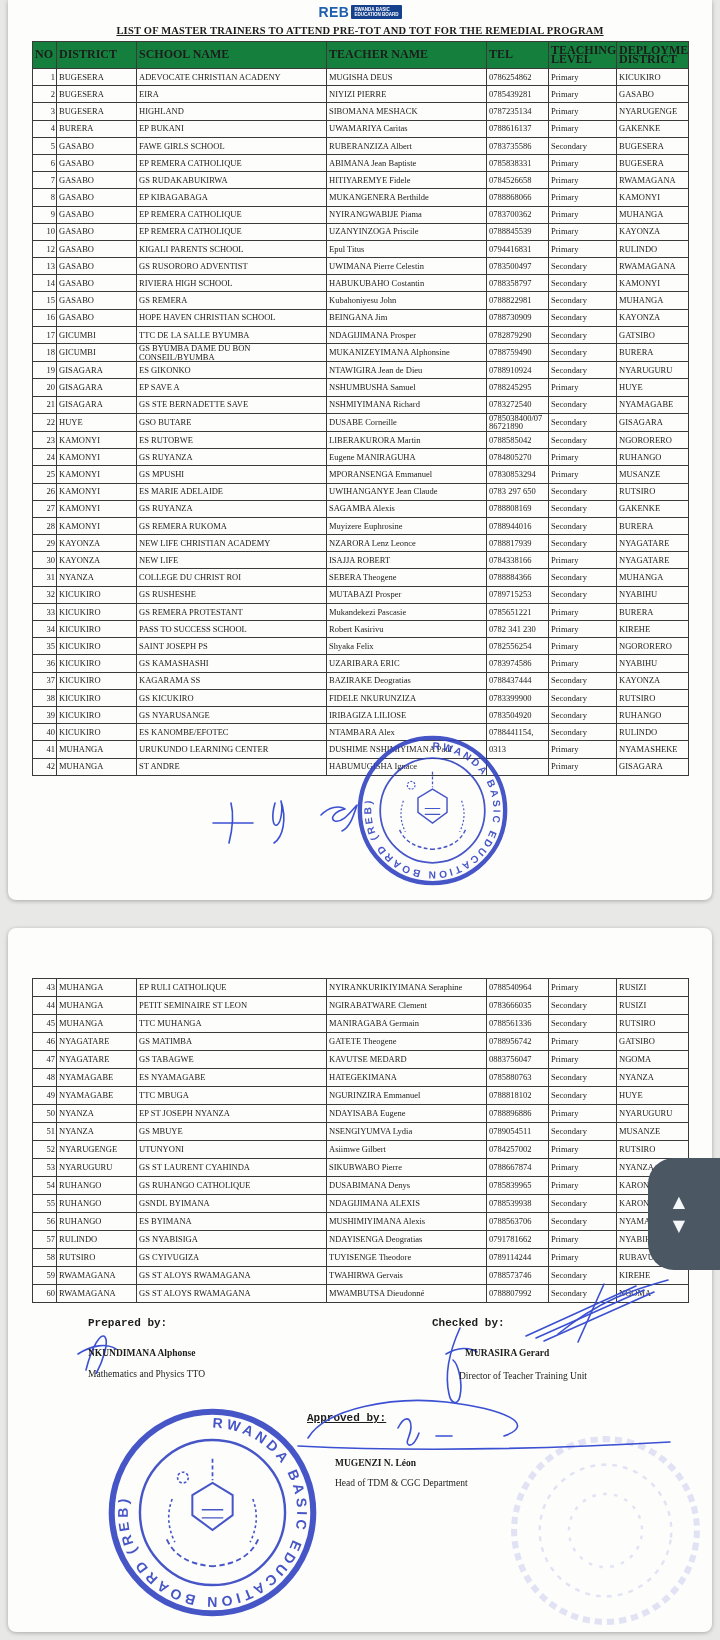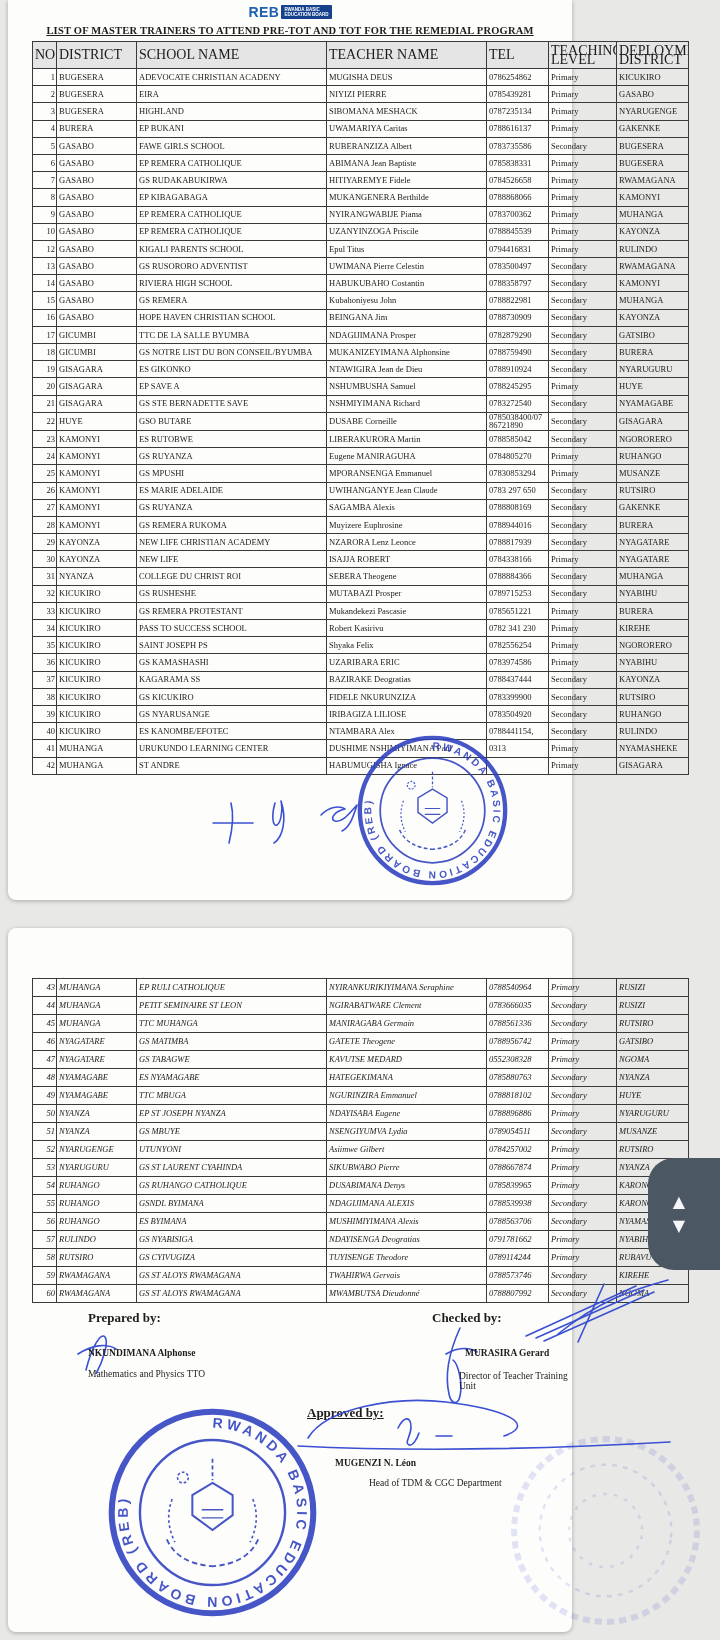--- a/index.html
+++ b/index.html
@@ -3,46 +3,46 @@
 <meta charset="utf-8">
 <style>
   html,body{margin:0;padding:0;}
   body{
     width:720px;height:1640px;position:relative;overflow:hidden;
     background:#e8e8e6;
     font-family:"Liberation Serif", serif;
     color:#1c1c1c;
   }
   .page{
-    position:absolute;left:8px;width:564px;background:#fdfdfc;
+    position:absolute;left:8px;width:704px;background:#fdfdfc;
     border-radius:8px;box-shadow:0 1px 4px rgba(0,0,0,.28);
   }
   #page1{top:0;height:900px;border-radius:0 0 8px 8px;}
   #page2{top:928px;height:704px;}
 
   
   .logo{position:absolute;top:4px;left:0;right:0;display:flex;justify-content:center;align-items:center;gap:2px;}
   .logo-abbr{font-family:"Liberation Sans",sans-serif;font-weight:bold;font-size:14px;color:#1e5fae;letter-spacing:.5px;}
   .logo-box{background:#16418c;color:#fff;font-family:"Liberation Sans",sans-serif;font-size:4.5px;line-height:5px;padding:2px 3px;border-radius:1px;font-weight:bold;}
   .doc-title{position:absolute;top:25px;left:0;right:0;text-align:center;font-weight:bold;font-size:10.5px;text-decoration:underline;letter-spacing:.2px;}
 
   
   table{border-collapse:collapse;table-layout:fixed;width:656px;position:absolute;left:24px;}
   #table1{top:41px;}
   #table2{top:50px;}
   th,td{border:1px solid #3a3a3a;padding:0 2px;overflow:hidden;vertical-align:middle;}
-  th{font-size:14px;line-height:9.5px;text-align:left;font-weight:normal;background:#e5e5e5;}
+  th{font-size:12px;line-height:9.5px;text-align:left;font-weight:bold;background:#15803d;}
   td{font-size:8.5px;line-height:8.6px;word-wrap:break-word;}
   #table1 tr{height:17.2px;} #table1 tr.hdr{height:27px;}
-  #table2 tr{height:18px;font-style:italic;}
+  #table2 tr{height:18px;}
   td.c0{text-align:right;padding-right:1px;}
   td.c4{word-break:break-all;}
 
   
-  .sig-label{position:absolute;font-weight:bold;font-size:13px;font-family:Liberation Serif, serif;}
+  .sig-label{position:absolute;font-weight:bold;font-size:11px;font-family:Liberation Mono, monospace;margin-top:7px;}
   .sig-name{position:absolute;font-weight:bold;font-size:9.5px;}
   .sig-title{position:absolute;font-size:9.5px;}
   .underline{text-decoration:underline;}
   svg.sig{position:absolute;pointer-events:none;}
   .sig path{fill:none;stroke:#3b50d2;stroke-width:1.6;stroke-linecap:round;stroke-linejoin:round;}
 
   
   .stamp{position:absolute;pointer-events:none;opacity:.88;}
   .stamp .ln{fill:none;stroke:#2e3fc0;}
   .stamp text{fill:#2e3fc0;font-family:"Liberation Sans",sans-serif;font-weight:bold;}
@@ -234,21 +234,21 @@
           <td class="c1">GICUMBI</td>
           <td class="c2">TTC DE LA SALLE BYUMBA</td>
           <td class="c3">NDAGIJIMANA Prosper</td>
           <td class="c4">0782879290</td>
           <td class="c5">Secondary</td>
           <td class="c6">GATSIBO</td>
         </tr>
         <tr>
           <td class="c0">18</td>
           <td class="c1">GICUMBI</td>
-          <td class="c2">GS NOTRE LIST DU BON CONSEIL/BYUMBA</td>
+          <td class="c2">GS BYUMBA DAME DU BON CONSEIL/BYUMBA</td>
           <td class="c3">MUKANIZEYIMANA Alphonsine</td>
           <td class="c4">0788759490</td>
           <td class="c5">Secondary</td>
           <td class="c6">BURERA</td>
         </tr>
         <tr>
           <td class="c0">19</td>
           <td class="c1">GISAGARA</td>
           <td class="c2">ES GIKONKO</td>
           <td class="c3">NTAWIGIRA Jean de Dieu</td>
@@ -533,21 +533,21 @@
           <td class="c3">GATETE Theogene</td>
           <td class="c4">0788956742</td>
           <td class="c5">Primary</td>
           <td class="c6">GATSIBO</td>
         </tr>
         <tr>
           <td class="c0">47</td>
           <td class="c1">NYAGATARE</td>
           <td class="c2">GS TABAGWE</td>
           <td class="c3">KAVUTSE MEDARD</td>
-          <td class="c4">0552308328</td>
+          <td class="c4">0883756047</td>
           <td class="c5">Primary</td>
           <td class="c6">NGOMA</td>
         </tr>
         <tr>
           <td class="c0">48</td>
           <td class="c1">NYAMAGABE</td>
           <td class="c2">ES NYAMAGABE</td>
           <td class="c3">HATEGEKIMANA</td>
           <td class="c4">0785880763</td>
           <td class="c5">Secondary</td>
@@ -685,21 +685,21 @@
   <div class="sig-label underline" style="left:299px;top:477px;">Approved by:</div>
 
   <svg class="sig" style="left:270px;top:462px;" width="400" height="70" viewBox="0 0 400 70">
     <path d="M30,48 c18,-30 86,-42 138,-36 c58,7 92,22 58,34"></path>
     <path d="M120,38 c6,-12 13,-12 13,-1 c0,9 -7,16 -2,18 c4,1 8,-6 10,-12"></path>
     <path d="M158,46 h16"></path>
     <path d="M20,56 Q180,64 392,52"></path>
   </svg>
 
   <div class="sig-name" style="left:327px;top:530px;">MUGENZI N. Léon</div>
-  <div class="sig-title" style="left:327px;top:550px;margin-left:34px;">Head of  TDM &amp; CGC  Department</div>
+  <div class="sig-title" style="left:327px;top:550px;">Head of  TDM &amp; CGC  Department</div>
 
   <div class="sig-name" style="left:80px;top:420px;">NKUNDIMANA Alphonse</div>
   <div class="sig-title" style="left:80px;top:441px;">Mathematics and Physics TTO</div>
   <div class="sig-name" style="left:457px;top:420px;">MURASIRA Gerard</div>
   <div class="sig-title" style="left:451px;top:443px;">Director of Teacher Training Unit</div>
 
   <svg class="stamp" style="left:97px;top:477px;" width="215" height="215" viewBox="0 0 160 160">
     <circle class="ln" cx="80" cy="80" r="75" stroke-width="4.5"></circle>
     <circle class="ln" cx="80" cy="80" r="54" stroke-width="1.8"></circle>
     <path id="stamp2-circ" fill="none" d="M80,17 a63,63 0 1 1 -0.1,0"></path>

